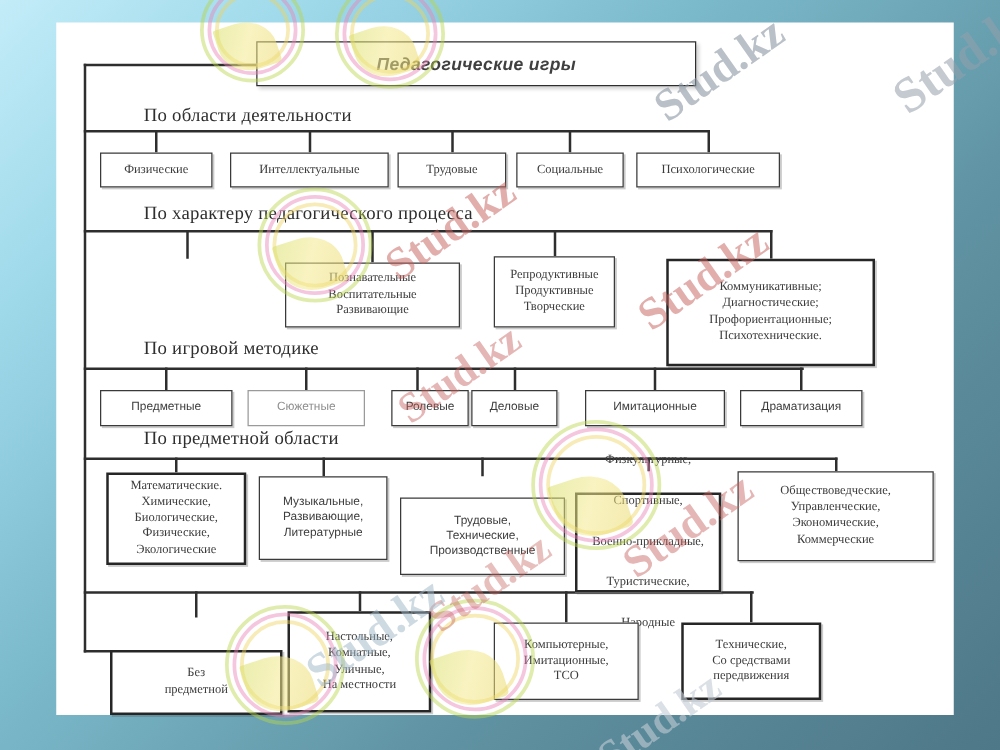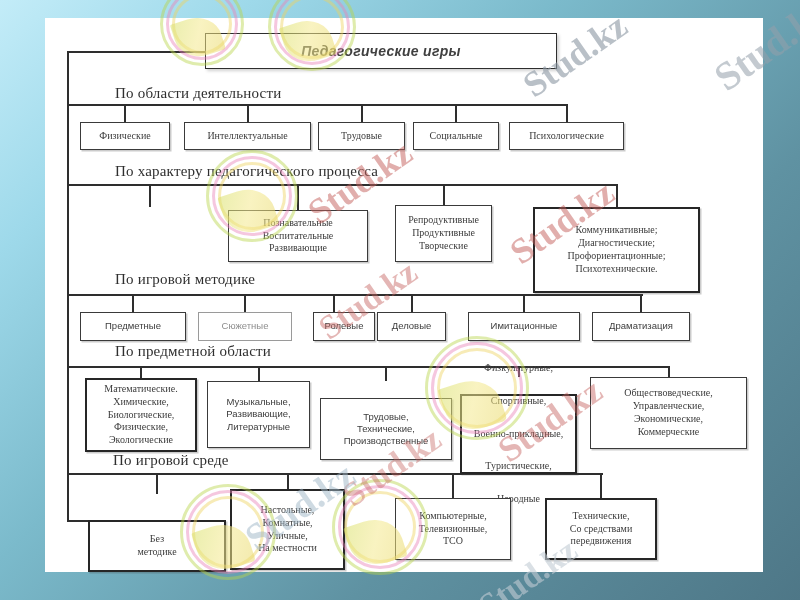--- a/index.html
+++ b/index.html
@@ -166,34 +166,33 @@
         <span>Военно-прикладные,</span>
         <span>Туристические,</span>
         <span>Народные</span>
       </div>
       <div class="node" style="left: 590px; top: 377px; width: 157px; height: 72px;">
         <span>Обществоведческие,</span>
         <span>Управленческие,</span>
         <span>Экономические,</span>
         <span>Коммерческие</span>
       </div>
-      <div class="section-heading" style="left: 113px; top: 452px;">По игровой среде</div>
       <div class="node bold" style="left: 88px; top: 520px; width: 138px; height: 52px;">
         <span>Без</span>
-        <span>методике</span>
+        <span>предметной</span>
       </div>
       <div class="node bold" style="left: 230px; top: 489px; width: 115px; height: 81px;">
         <span>Настольные,</span>
         <span>Комнатные,</span>
         <span>Уличные,</span>
         <span>На местности</span>
       </div>
       <div class="node" style="left: 395px; top: 498px; width: 116px; height: 62px;">
         <span>Компьютерные,</span>
-        <span>Телевизионные,</span>
+        <span>Имитационные,</span>
         <span>ТСО</span>
       </div>
       <div class="node bold" style="left: 545px; top: 498px; width: 112px; height: 62px;">
         <span>Технические,</span>
         <span>Со средствами</span>
         <span>передвижения</span>
       </div>
     </div>
   <div class="title-box">
     <span>Педагогические игры</span>

